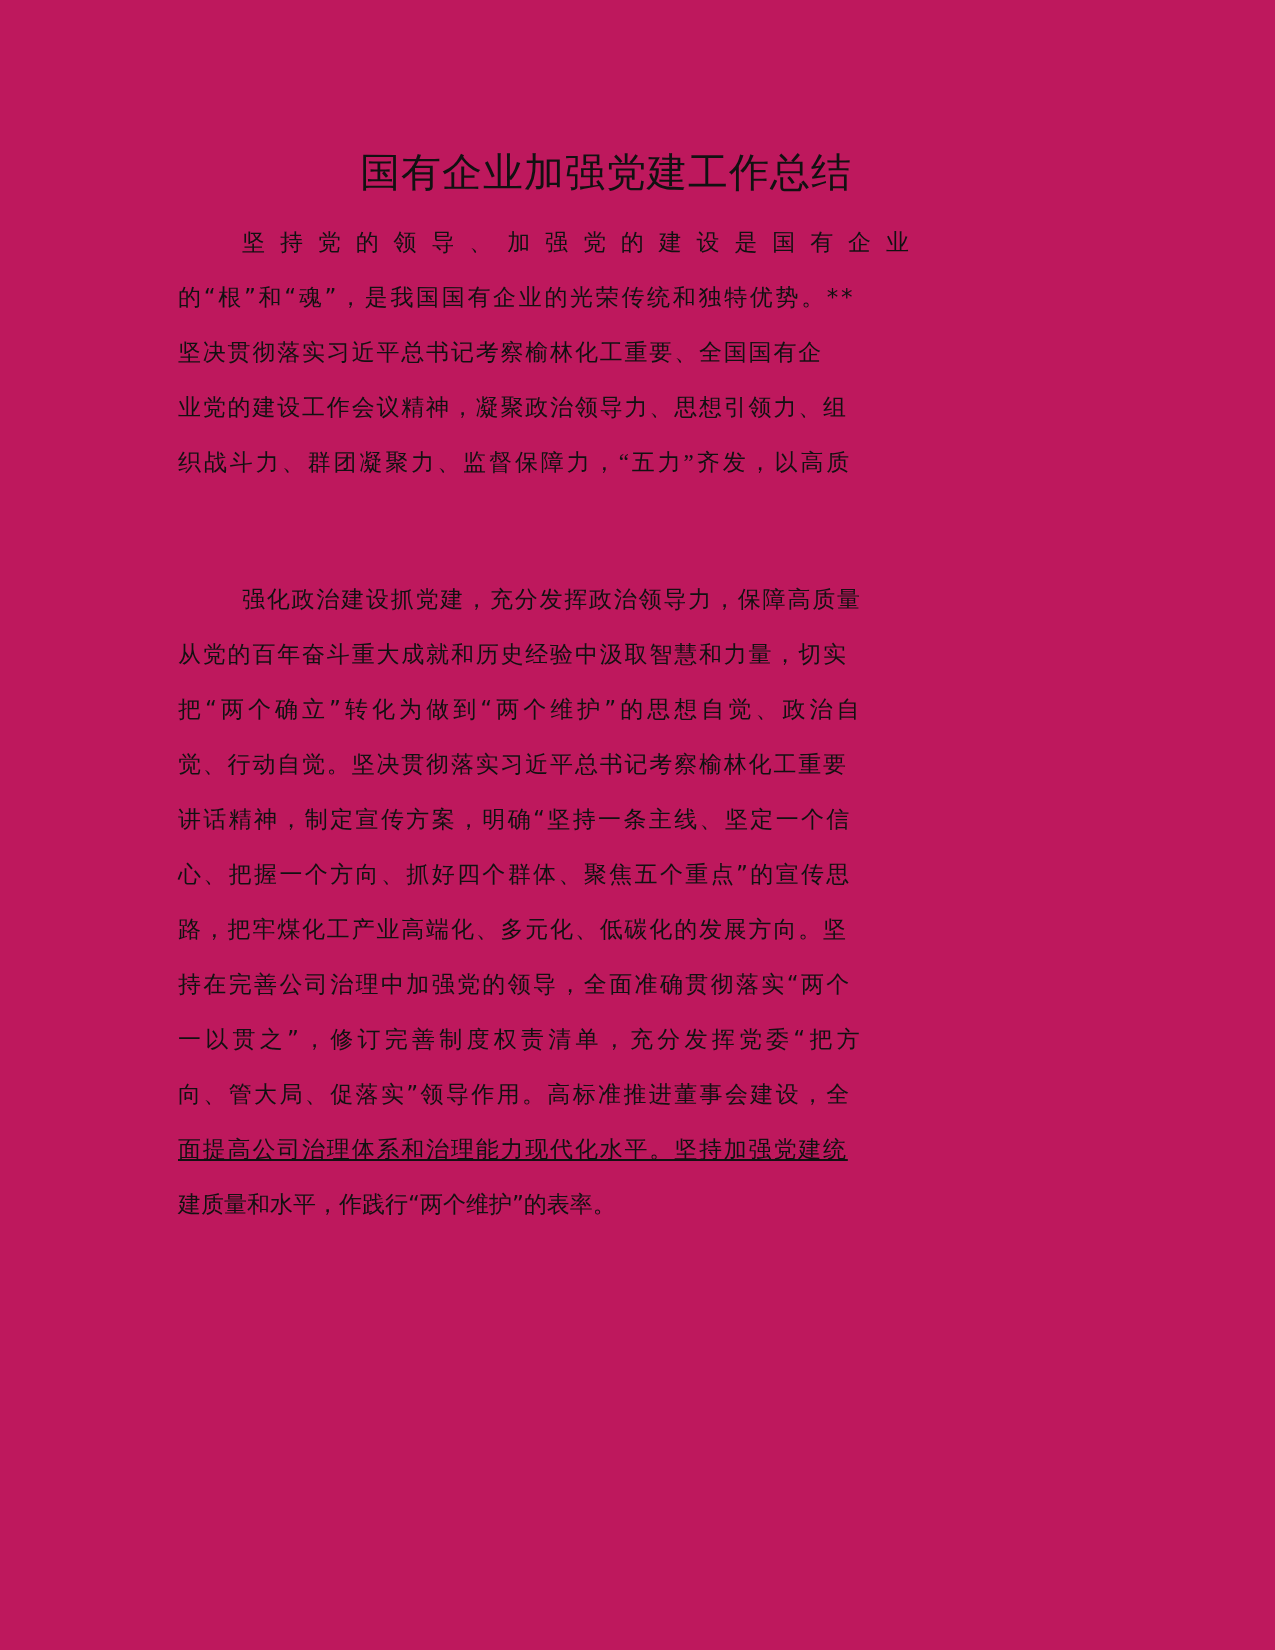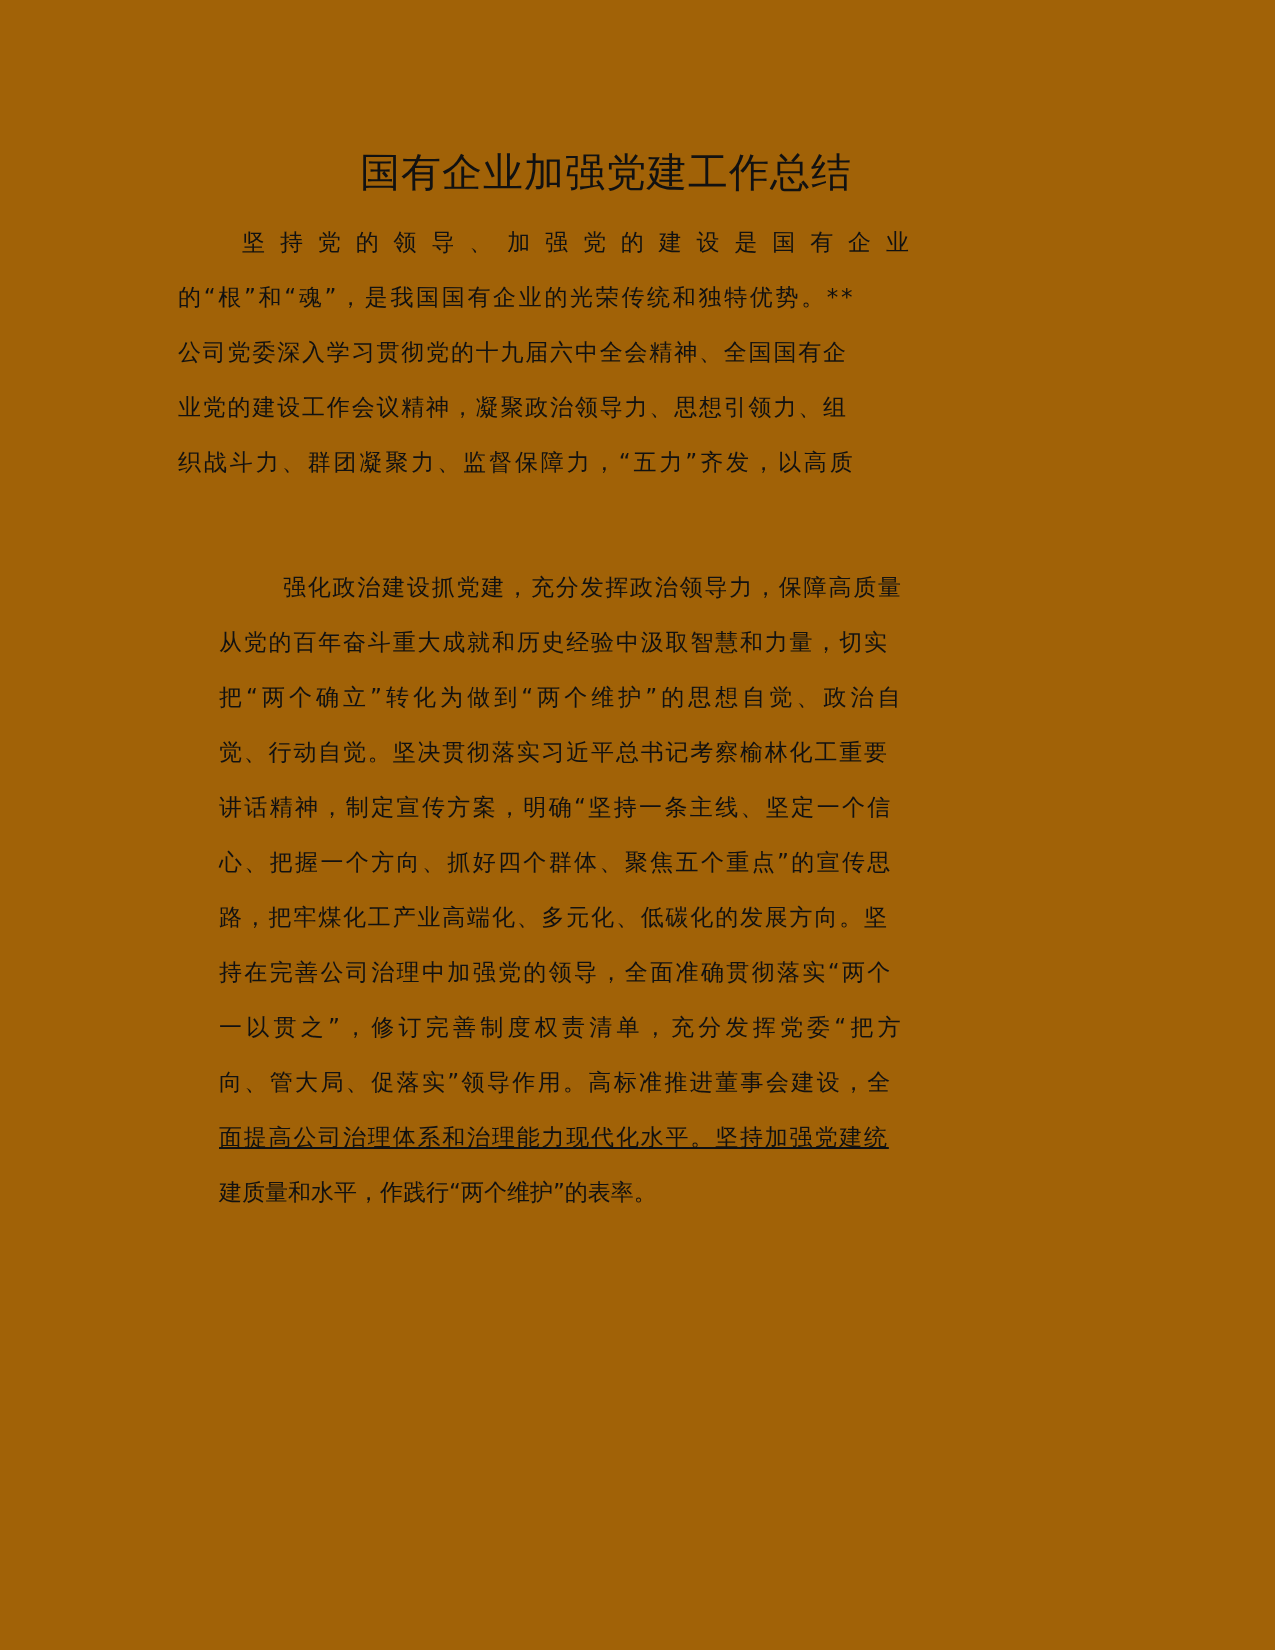--- a/index.html
+++ b/index.html
@@ -1,50 +1,50 @@
 <!DOCTYPE html>
 <html><head>
 <meta charset="utf-8">
 <style>
   html, body { margin: 0; padding: 0; background: #ffffff; }
   body { width: 1275px; height: 1650px; position: relative; overflow: hidden;
          font-family: "DejaVu Sans", "Liberation Sans", sans-serif; color: #111; }
-  .page { position: absolute; left: 0; top: 0; width: 1275px; height: 1650px; background: #a16207; }
+  .page { position: absolute; left: 0; top: 0; width: 1275px; height: 1650px; background: #be185d; }
   .title { position: absolute; top: 146px; left: 0; width: 1212px; text-align: center;
            font-size: 40px; line-height: 52px; letter-spacing: 1px; color: #111; }
   .para { position: absolute; left: 178px; width: 857px; }
   .line { height: 55px; line-height: 55px; font-size: 23px; white-space: nowrap;
           display: flex; justify-content: space-between; }
   .line.last { justify-content: flex-start; }
   .line.indent { padding-left: 64px; }
   .line span.t { display: inline; }
   #p1 { top: 215px; }
-  #p2 { top: 560px; margin-left: 41px; }
+  #p2 { top: 572px; }
 </style>
 </head>
 <body>
 
 <div class="page">
   <div class="title">国有企业加强党建工作总结</div>
 
   <div class="para" id="p1">
     <div class="line indent">
         <span class="t" style="letter-spacing: 14.8824px;">坚持党的领导、加强党的建设是国有企业</span>
       </div>
     <div class="line">
         <span class="t" style="letter-spacing: 2.67243px;">的“根”和“魂”，是我国国有企业的光荣传统和独特优势。**</span>
       </div>
     <div class="line">
-        <span class="t" style="letter-spacing: 1.80769px;">公司党委深入学习贯彻党的十九届六中全会精神、全国国有企</span>
+        <span class="t" style="letter-spacing: 1.80769px;">坚决贯彻落实习近平总书记考察榆林化工重要、全国国有企</span>
       </div>
     <div class="line">
         <span class="t" style="letter-spacing: 1.80769px;">业党的建设工作会议精神，凝聚政治领导力、思想引领力、组</span>
       </div>
     <div class="line">
-        <span class="t" style="letter-spacing: 2.91947px;">织战斗力、群团凝聚力、监督保障力，“五力”齐发，以高质</span>
+        <span class="t" style="letter-spacing: 2.91947px; font-family: Liberation Serif, serif;">织战斗力、群团凝聚力、监督保障力，“五力”齐发，以高质</span>
       </div>
   </div>
 
   <div class="para" id="p2">
     <div class="line indent">
         <span class="t" style="letter-spacing: 1.79167px;">强化政治建设抓党建，充分发挥政治领导力，保障高质量</span>
       </div>
     <div class="line">
         <span class="t" style="letter-spacing: 1.80769px;">从党的百年奋斗重大成就和历史经验中汲取智慧和力量，切实</span>
       </div>

